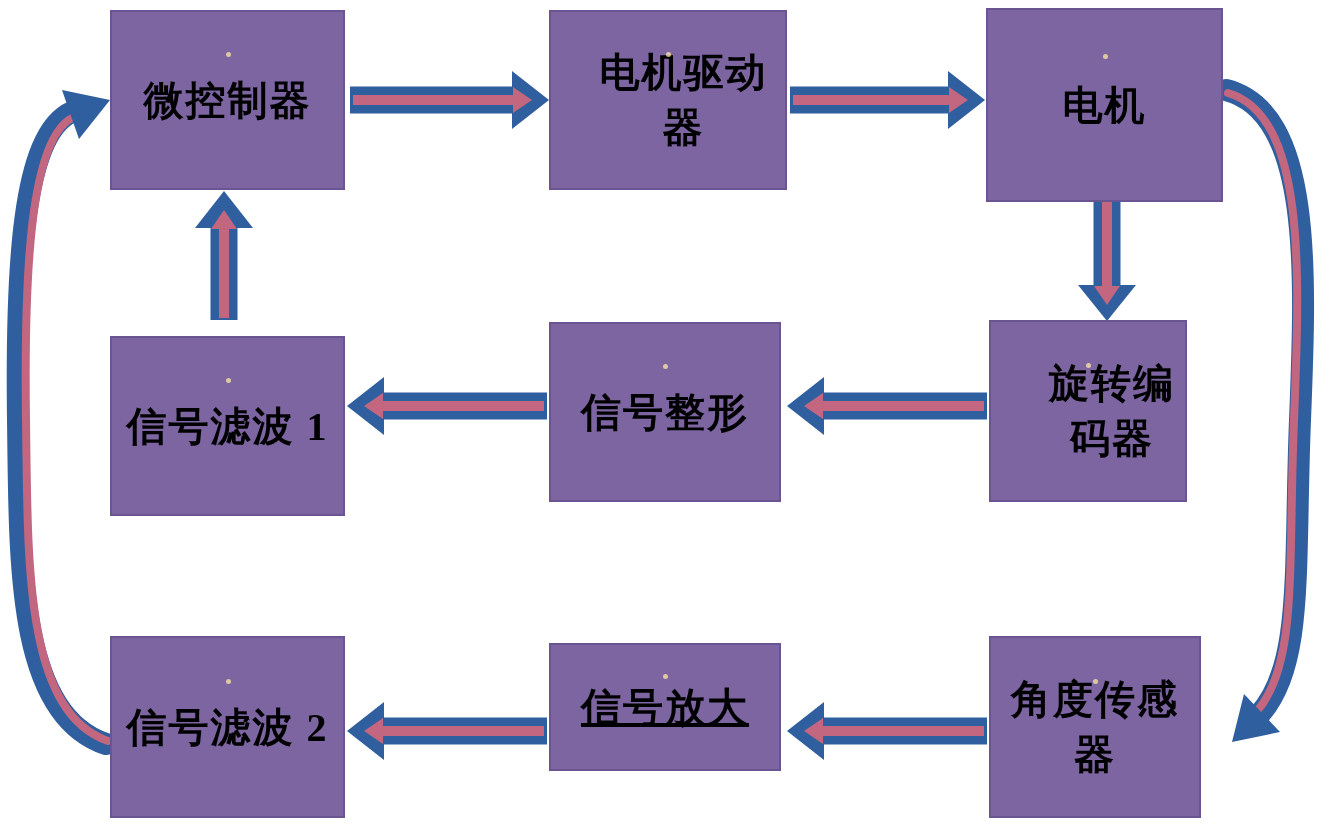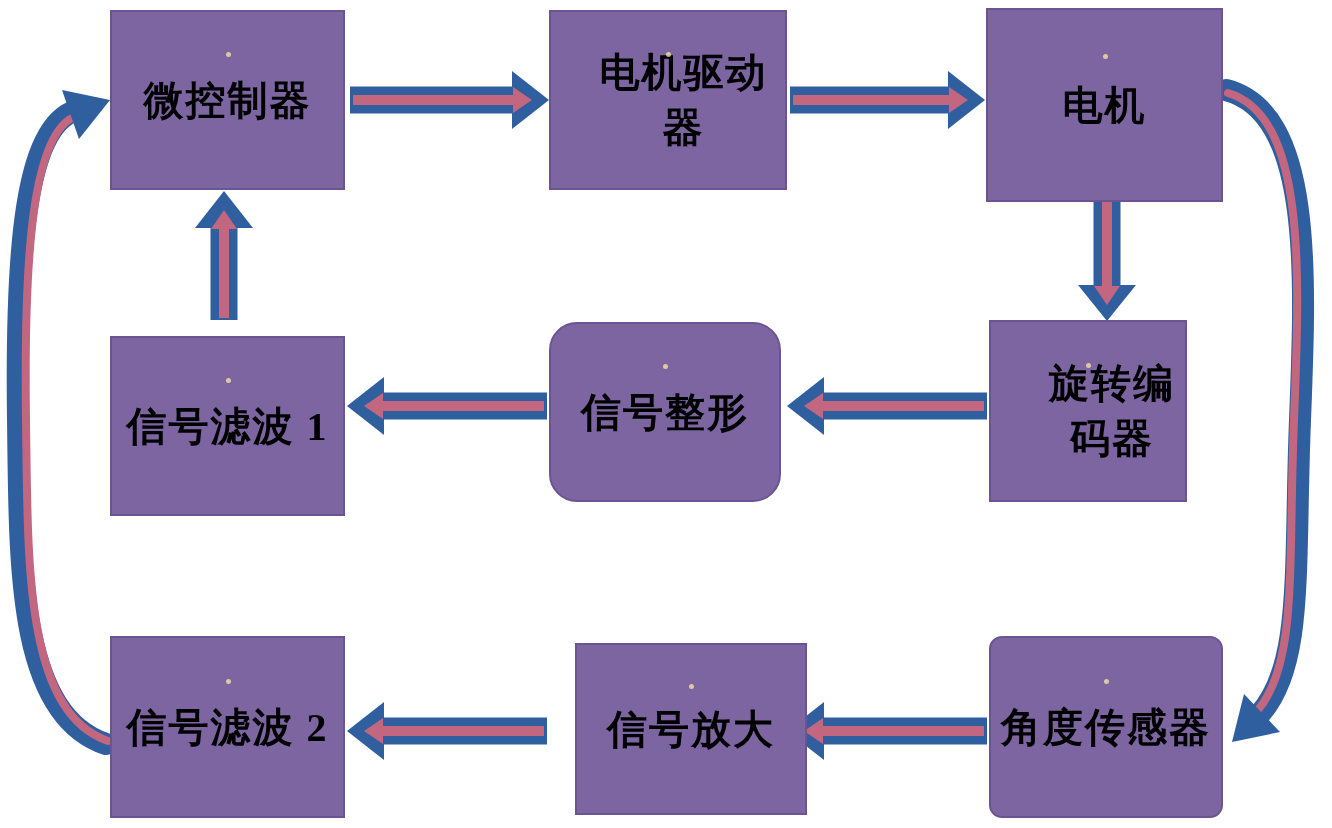--- a/index.html
+++ b/index.html
@@ -135,30 +135,30 @@
   <div class="node" style="left:549px; top:10px; width:238px; height:180px;padding-left:31px;">
     <span>电机驱动器</span>
   </div>
   <div class="node" style="left:986px; top:8px; width:237px; height:194px;font-family:Liberation Mono, monospace;">
     <span>电机</span>
   </div>
 
   <div class="node" style="left:110px; top:336px; width:235px; height:180px;">
     <span>信号滤波 1</span>
   </div>
-  <div class="node" style="left:549px; top:322px; width:232px; height:180px;border-radius:28px;">
+  <div class="node" style="left:549px; top:322px; width:232px; height:180px;">
     <span>信号整形</span>
   </div>
   <div class="node" style="left:989px; top:320px; width:198px; height:182px;padding-left:48px;">
     <span>旋转编码器</span>
   </div>
 
   <div class="node" style="left:110px; top:636px; width:235px; height:182px;text-align:center;">
     <span>信号滤波 2</span>
   </div>
-  <div class="node" style="left:575px; top:643px; width:232px; height:172px;">
+  <div class="node" style="left:549px; top:643px; width:232px; height:128px;text-decoration:underline;">
     <span>信号放大</span>
   </div>
-  <div class="node" style="left:989px; top:636px; width:234px; height:182px;border-radius:13px;">
+  <div class="node" style="left:989px; top:636px; width:212px; height:182px;">
     <span>角度传感器</span>
   </div>
 
 </div>
 
 </body></html>

